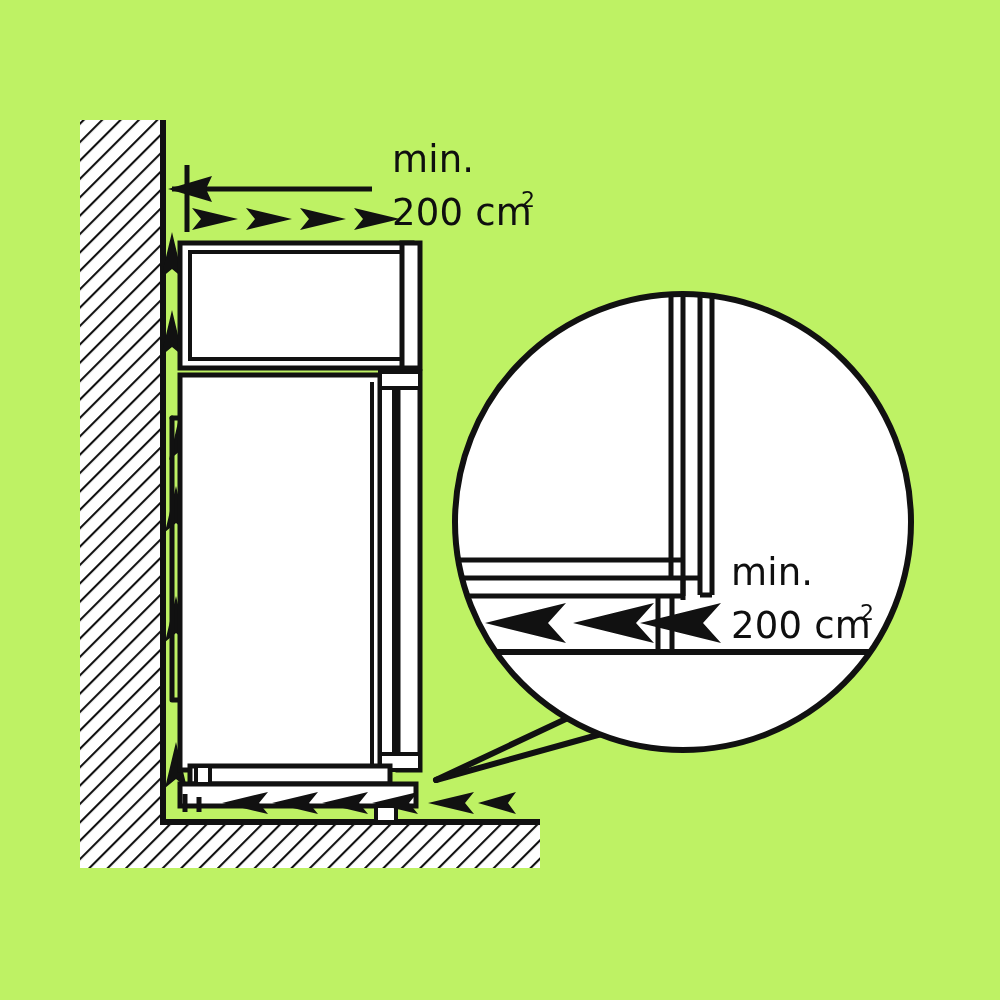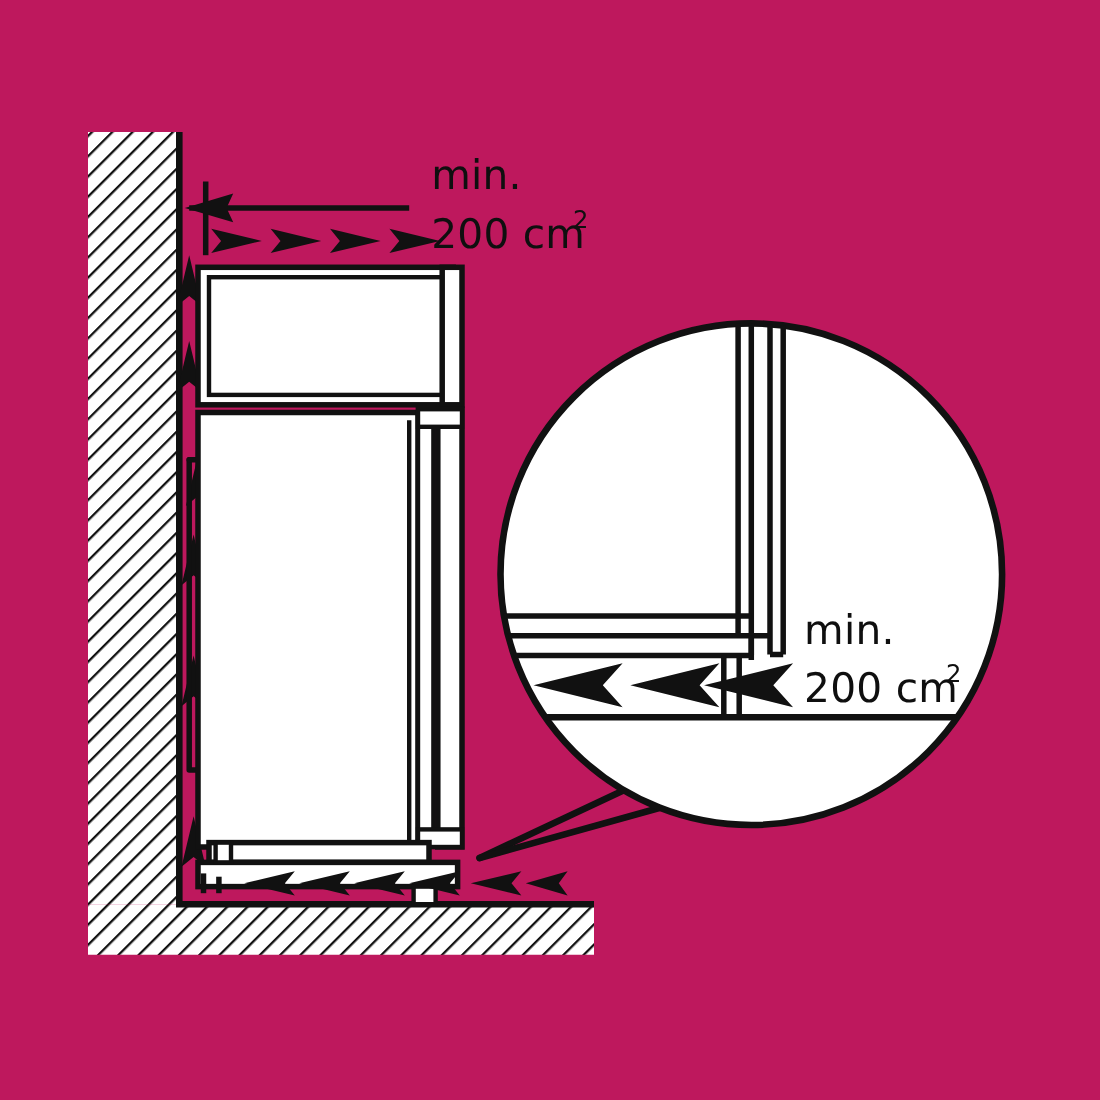--- a/index.html
+++ b/index.html
@@ -10,21 +10,21 @@
   body {
     width: 1000px;
     height: 1000px;
     font-family: "DejaVu Sans", sans-serif;
     overflow: hidden;
   }
   #diagram-root {
     position: relative;
     width: 1000px;
     height: 1000px;
-    background: #be185d;
+    background: #bef264;
   }
   svg.diagram {
     display: block;
     width: 1000px;
     height: 1000px;
   }
   .lbl {
     font-family: "DejaVu Sans", sans-serif;
     font-size: 37px;
     fill: #0f0f0f;

